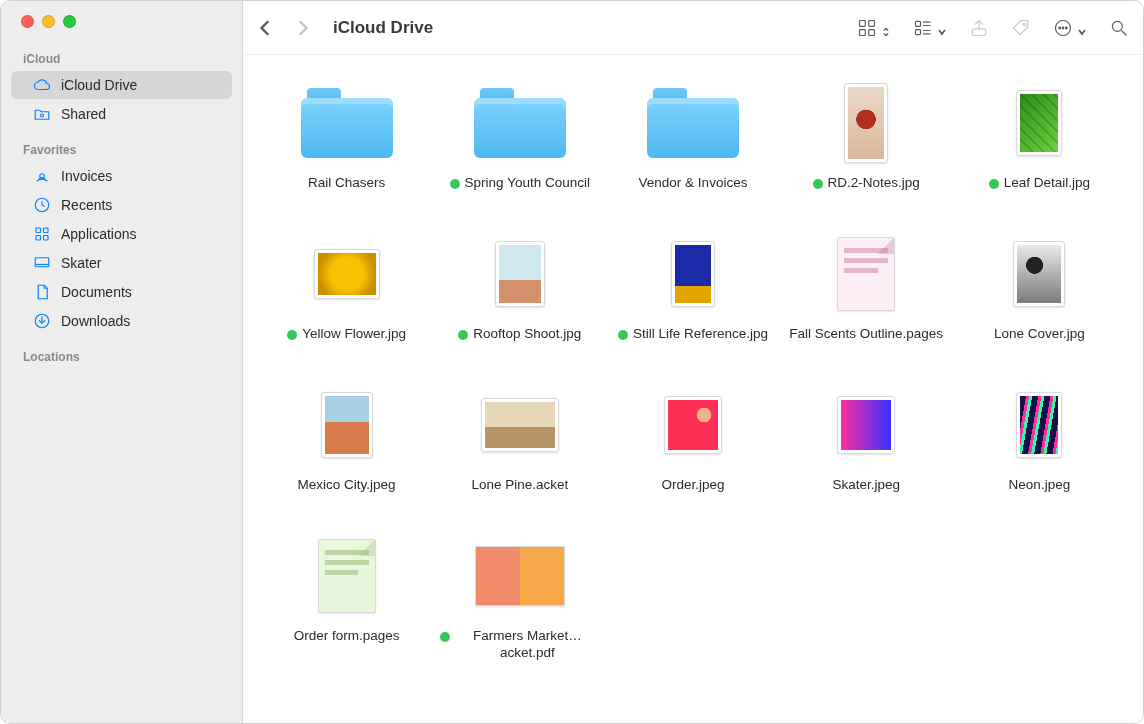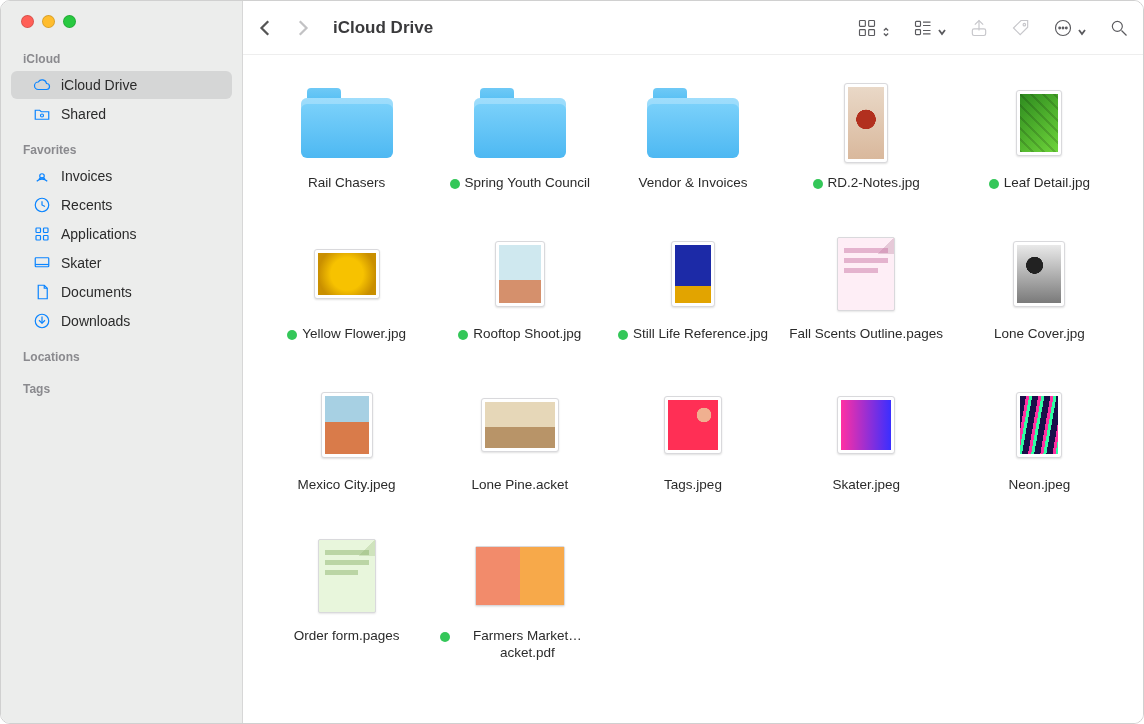--- a/index.html
+++ b/index.html
@@ -283,21 +283,20 @@
         <span class="sb-icon">
           <svg viewBox="0 0 24 24">
             <circle cx="12" cy="12" r="9"></circle>
             <polyline points="8,11 12,15 16,11"></polyline>
             <line x1="12" y1="6" x2="12" y2="15"></line>
           </svg>
         </span>
         <span>Downloads</span>
       </div>
       <div class="sb-section-label">Locations</div>
-      <div class="sb-section-label">Tags</div>
     </div>
 </div>
 
 <div class="main">
   <div class="toolbar">
     <div class="nav-arrows">
       <span class="arrow">
         <svg viewBox="0 0 16 16">
             <polyline points="10,2 4,8 10,14"></polyline>
           </svg>
@@ -512,21 +511,21 @@
           </div>
         </div>
         <div class="item">
           <div class="thumb">
             <div class="img-thumb" style="width:58px;height:58px">
       <div class="fill" style="background:linear-gradient(90deg,#ff2f55 0 65%, #ff2f55 65%)"></div>
       <div class="fill" style="background:radial-gradient(circle at 72% 30%, #f0b090 0 14%, transparent 15%)"></div>
     </div>
           </div>
           <div class="label-row">
-            <span>Tags.jpeg</span>
+            <span>Order.jpeg</span>
           </div>
         </div>
         <div class="item">
           <div class="thumb">
             <div class="img-thumb" style="width:58px;height:58px">
       <div class="fill" style="background:linear-gradient(90deg,#ff2fa3,#3a2fff)"></div>
 
     </div>
           </div>
           <div class="label-row">

